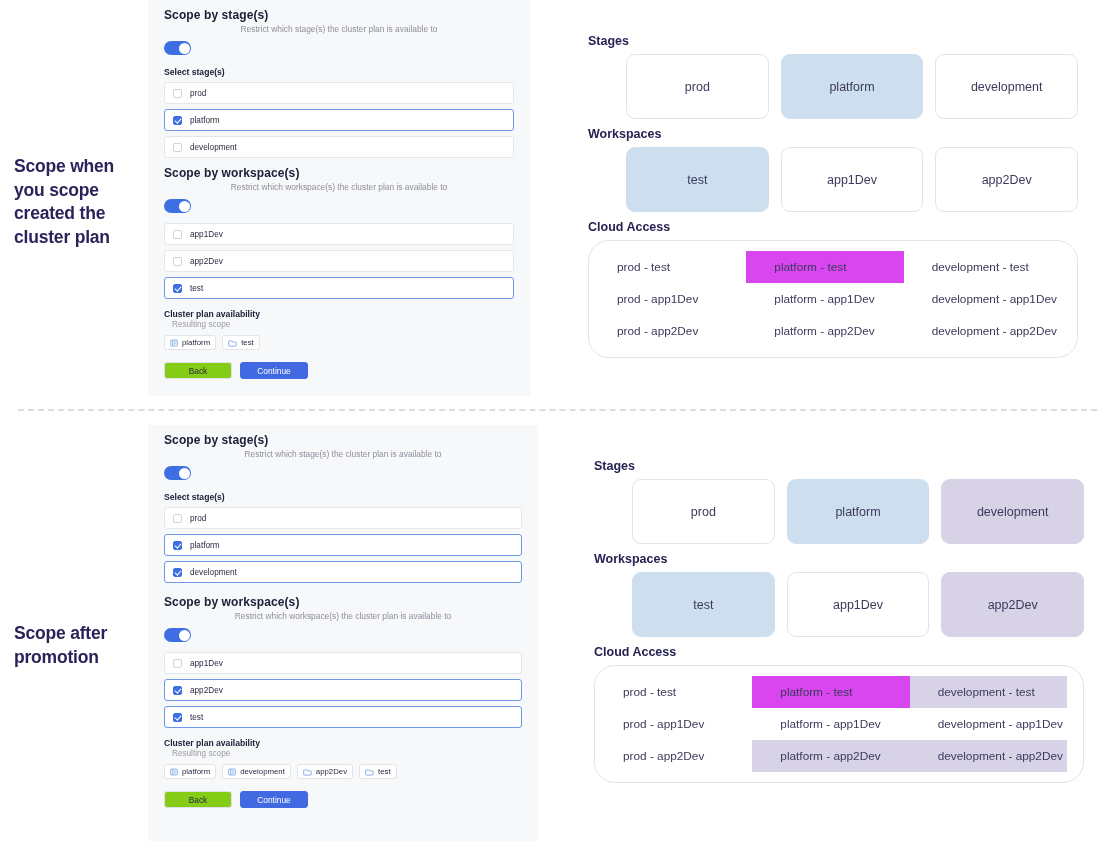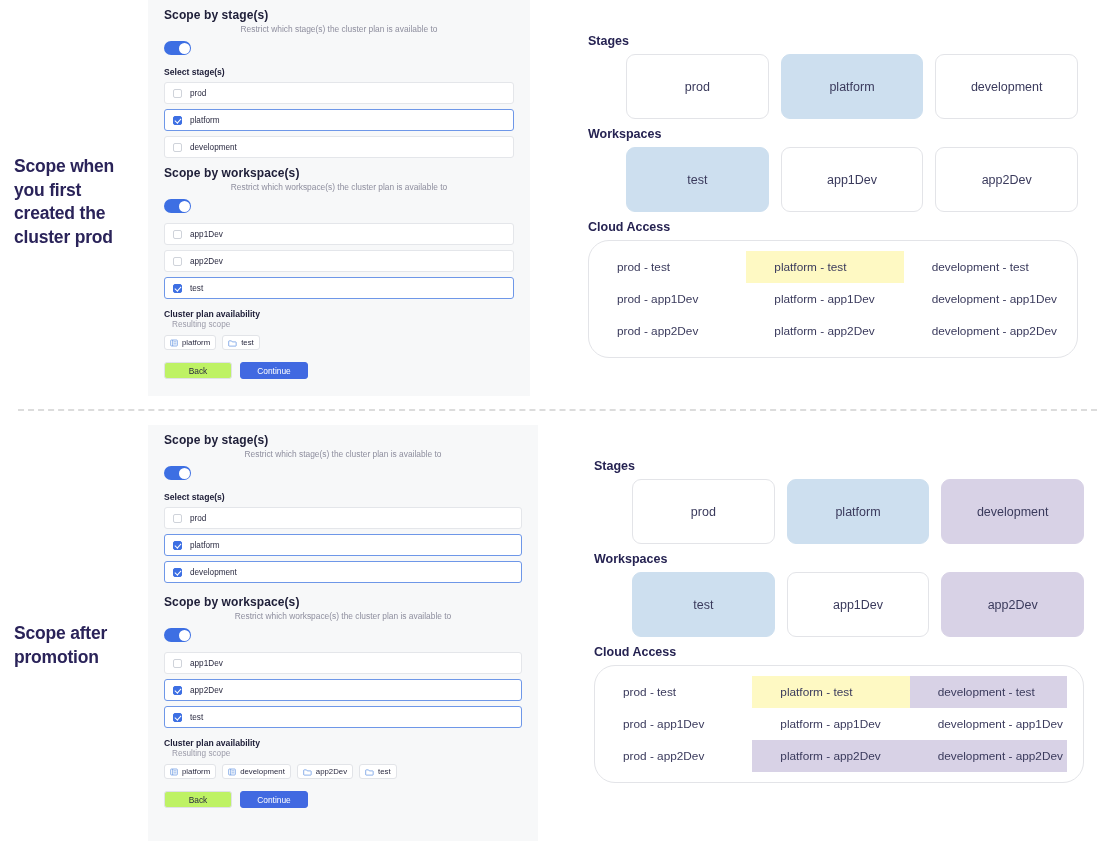--- a/index.html
+++ b/index.html
@@ -139,21 +139,21 @@
   .btn {
     font-size: 8.4px;
     border-radius: 3px;
     height: 17px;
     display: inline-flex;
     align-items: center;
     justify-content: center;
     padding: 0 10px;
     min-width: 68px;
   }
-  .btn-back { background: #bef264; border: 1px solid #dfe1e6; color: #2a2a40; }
+  .btn-back { background: #84cc16; border: 1px solid #dfe1e6; color: #2a2a40; }
   .btn-continue { background: #4169e1; border: 1px solid #4169e1; color: #fff; }
 
   
   .diagram { position: absolute; }
   .grp-label {
     font-weight: bold;
     font-size: 12.5px;
     color: #262352;
     margin: 0 0 6px 0;
   }
@@ -184,29 +184,29 @@
     display: grid;
     grid-template-columns: 1fr 1fr 1fr;
     row-gap: 0;
   }
   .ca-cell {
     font-size: 11.8px;
     color: #3a3a5c;
     padding: 9px 0 9px 28px;
     background: transparent;
   }
-  .ca-cell.blue { background: #fef9c3; }
+  .ca-cell.blue { background: #d946ef; }
   .ca-cell.purple { background: #d8d2e6; }
 </style>
 </head>
 <body>
 
 <div class="page">
 
-  <div class="caption" style="left:14px; top:155px; width:130px;">Scope when you first created the cluster prod</div>
+  <div class="caption" style="left:14px; top:155px; width:130px;">Scope when you scope created the cluster plan</div>
 
   <div class="panel" id="panel-top" style="left:148px; top:0px; width:382px; height:396px;">
     <div class="panel-inner">
 
       <div>
         <div class="fld-title">Scope by stage(s)</div>
         <div class="fld-sub">Restrict which stage(s) the cluster plan is available to</div>
         <div class="toggle">
             <span class="knob"></span>
           </div>

